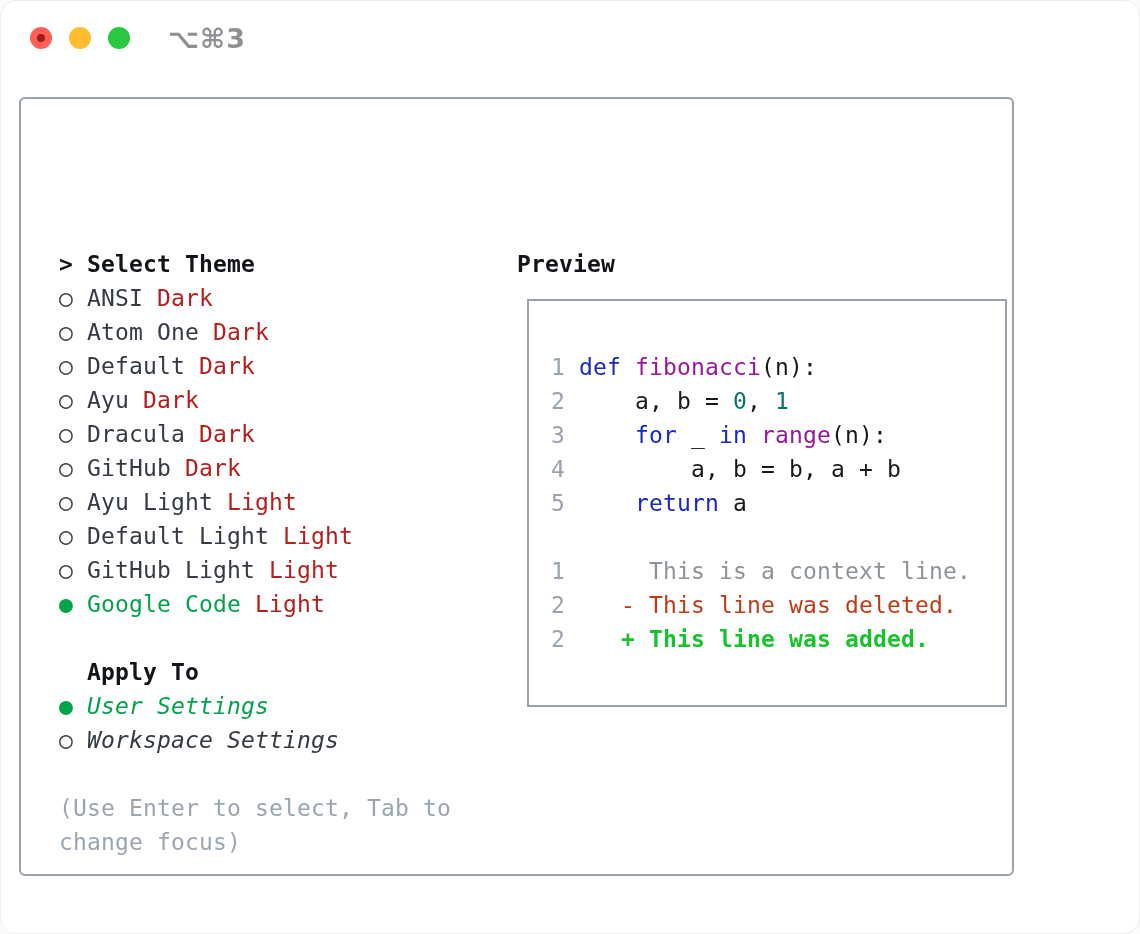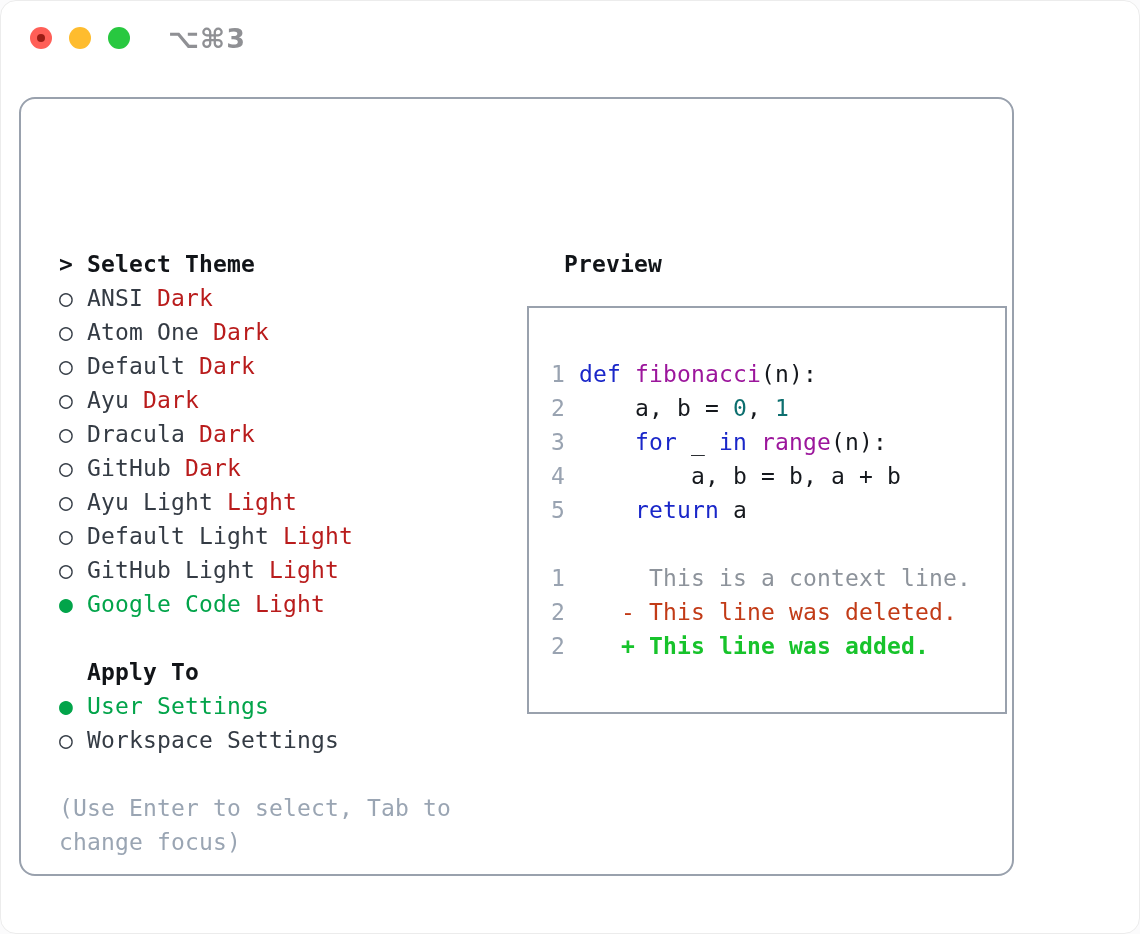--- a/index.html
+++ b/index.html
@@ -30,44 +30,44 @@
   #window-title {
     position: absolute; left: 167px; top: 22px;
     font-family: "DejaVu Sans", sans-serif;
     font-size: 27px; font-weight: 600; color: #8f9094;
     letter-spacing: 1px;
   }
   
   #panel {
     position: absolute; left: 18px; top: 96px;
     width: 995px; height: 779px;
-    border: 2px solid #99a1ad; border-radius: 16px;
+    border: 2px solid #99a1ad; border-radius: 6px;
     background: #ffffff; box-sizing: border-box;
   }
   
   #left-col {
     position: absolute; left: 38px; top: 148px;
     font-size: 23px; letter-spacing: 0.15px;
   }
   .row { height: 34px; line-height: 34px; white-space: pre; }
   .hdr { font-weight: 700; color: #111418; }
   .name    { color: #343b44; }
   .variant { color: #b91c1c; }
   .radio   { color: #3c434c; }
   .sel .radio, .sel .name, .sel .label { color: var(--selected_green); }
-  .label { color: #343b44; }
+  .label { color: #343b44; font-style: italic; }
   .hint { color: var(--muted); }
   
   #preview-title {
     position: absolute; left: 496px; top: 148px;
     height: 34px; line-height: 34px;
-    font-size: 23px; font-weight: 700; color: #111418; letter-spacing: 0.15px; margin-left: 47px;
+    font-size: 23px; font-weight: 700; color: #111418; letter-spacing: 0.15px;
   }
   #preview-box {
-    position: absolute; left: 506px; top: 207px;
+    position: absolute; left: 506px; top: 200px;
     width: 480px; height: 408px;
     border: 2px solid #99a1ad;
     background: #ffffff; box-sizing: border-box;
   }
   #preview-lines {
     position: absolute; left: 22px; top: 49px;
     font-size: 23px; letter-spacing: 0.15px;
   }
   .lnum { color: var(--line_number); }
   .tok-kw  { color: var(--keyword); }

